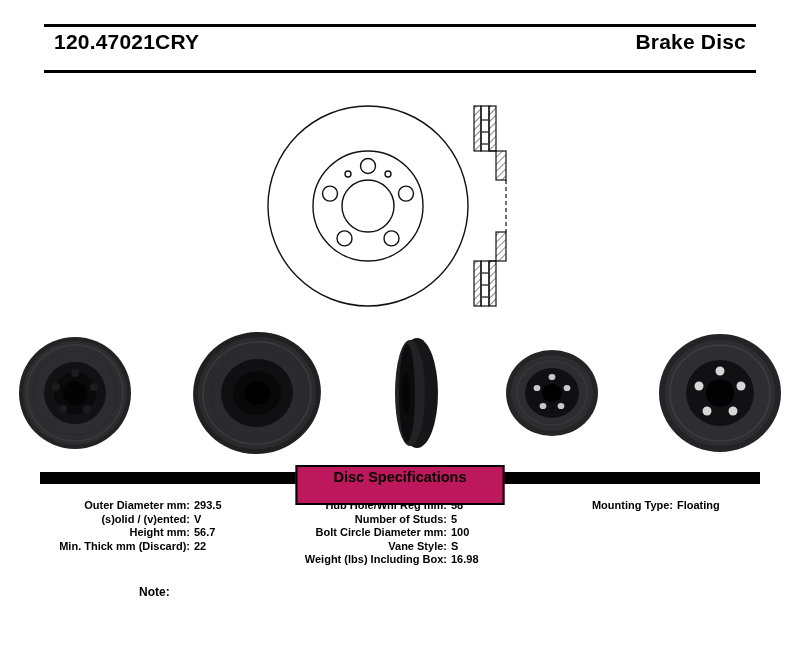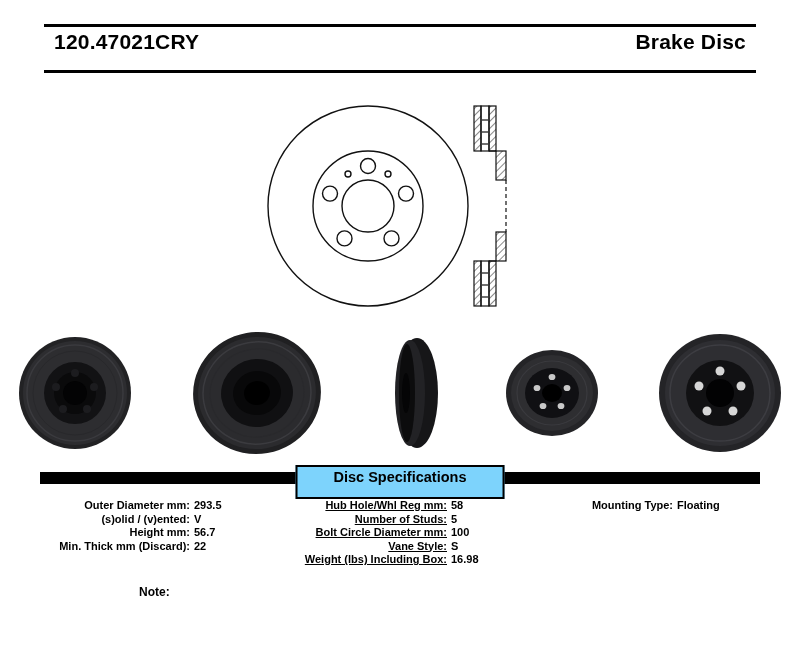--- a/index.html
+++ b/index.html
@@ -30,34 +30,34 @@
     height:132px; margin-top:4px; padding:0 18px;
     display:flex; align-items:center; justify-content:space-between;
   }
   .photo { display:flex; align-items:center; justify-content:center; }
 
   
   .spec-header { position:relative; height:26px; margin:6px 40px 0; }
   .spec-bar { position:absolute; top:7px; left:0; right:0; height:12px; background:#000; }
   .spec-title {
     position:absolute; left:50%; top:0; transform:translateX(-50%);
-    background:#7dd3fc; border:2px solid #000;
-    padding:2px 36px 12px; font-size:14.5px; white-space:nowrap;
+    background:#be185d; border:2px solid #000;
+    padding:2px 36px 18px; font-size:14.5px; white-space:nowrap;
   }
 
   
   .spec-table { display:flex; padding:8px 32px 0 40px; font-size:11px; line-height:13.5px; }
   .col { display:flex; flex-direction:column; }
   .row { display:flex; }
   .lbl { text-align:right; white-space:nowrap; }
   .val { text-align:left; padding-left:4px; white-space:nowrap; }
   .col-left  { width:225px; }
   .col-left  .lbl { width:150px; }
   .col-mid   { width:300px; }
-  .col-mid   .lbl { width:182px;text-decoration:underline; }
+  .col-mid   .lbl { width:182px; }
   .col-right { flex:1; padding-left:8px; }
   .col-right .lbl { width:100px; }
 
   
   .note { margin:18px 0 0 95px; font-size:12px;padding-left:44px; }
 </style>
 </head>
 <body>
 
 <div class="page">

